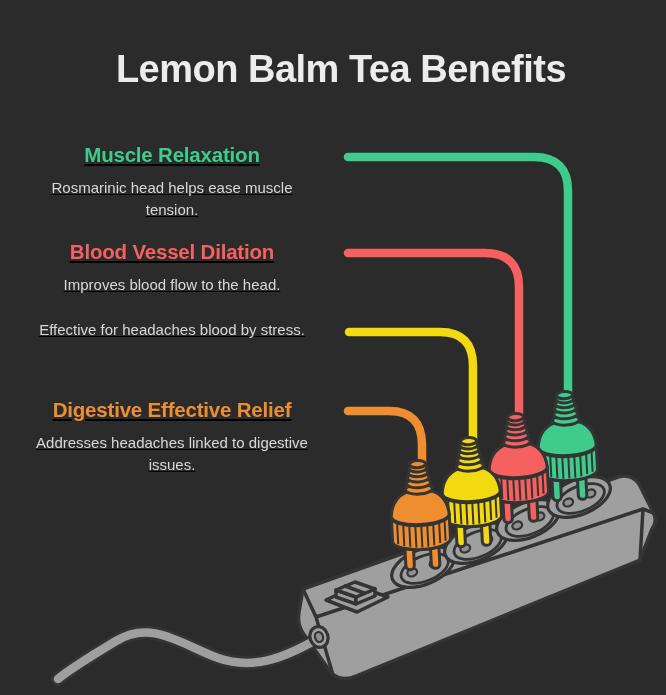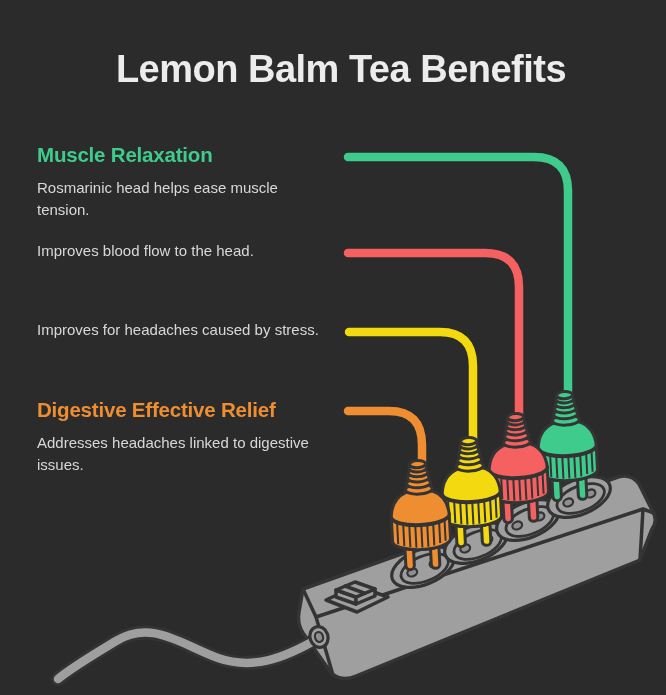--- a/index.html
+++ b/index.html
@@ -10,21 +10,21 @@
   }
   .canvas{position:relative;width:666px;height:695px;background:var(--background,#2b2b2b);border-radius:19px;}
 
   .page-title{
     position:absolute;top:48px;left:0;width:666px;margin:0;
     text-align:center;transform:translateX(8px);
     font-size:38px;font-weight:bold;letter-spacing:-0.5px;
     color:var(--titleText,#ececec);
   }
 
-  .benefit{position:absolute;right:337px;width:292px;text-align:left;}
+  .benefit{position:absolute;right:348px;width:292px;text-align:center;text-decoration:underline;}
   .benefit-1{top:143px}
   .benefit-2{top:240px}
   .benefit-3{top:319px}
   .benefit-4{top:398px}
   .benefit-title{margin:0 0 10px 0;font-size:20.5px;font-weight:bold;letter-spacing:-0.2px;}
   .benefit-1 .benefit-title{color:var(--benefit1,#3ecb8c)}
   .benefit-2 .benefit-title{color:var(--benefit2,#f56060)}
   .benefit-3 .benefit-title{color:var(--benefit3,#f3d90f)}
   .benefit-4 .benefit-title{color:var(--benefit4,#ef8d31)}
   .benefit-desc{margin:0;font-size:15px;line-height:21.5px;color:var(--bodyText,#d8d8d8);}
@@ -58,24 +58,25 @@
 
 <div class="canvas">
 
   <h1 class="page-title">Lemon Balm Tea Benefits</h1>
 
   <div class="benefit benefit-1">
     <h2 class="benefit-title">Muscle Relaxation</h2>
     <p class="benefit-desc">Rosmarinic head helps ease muscle tension.</p>
   </div>
   <div class="benefit benefit-2">
+    <h2 class="benefit-title">Blood Vessel Dilation</h2>
     <p class="benefit-desc">Improves blood flow to the head.</p>
   </div>
   <div class="benefit benefit-3">
-    <p class="benefit-desc">Improves for headaches caused by stress.</p>
+    <p class="benefit-desc">Effective for headaches blood by stress.</p>
   </div>
   <div class="benefit benefit-4">
     <h2 class="benefit-title">Digestive Effective Relief</h2>
     <p class="benefit-desc">Addresses headaches linked to digestive issues.</p>
   </div>
 
   <svg class="illo" width="666" height="695" viewBox="0 0 666 695">
 
     <defs>
       <g id="socket-shape">

